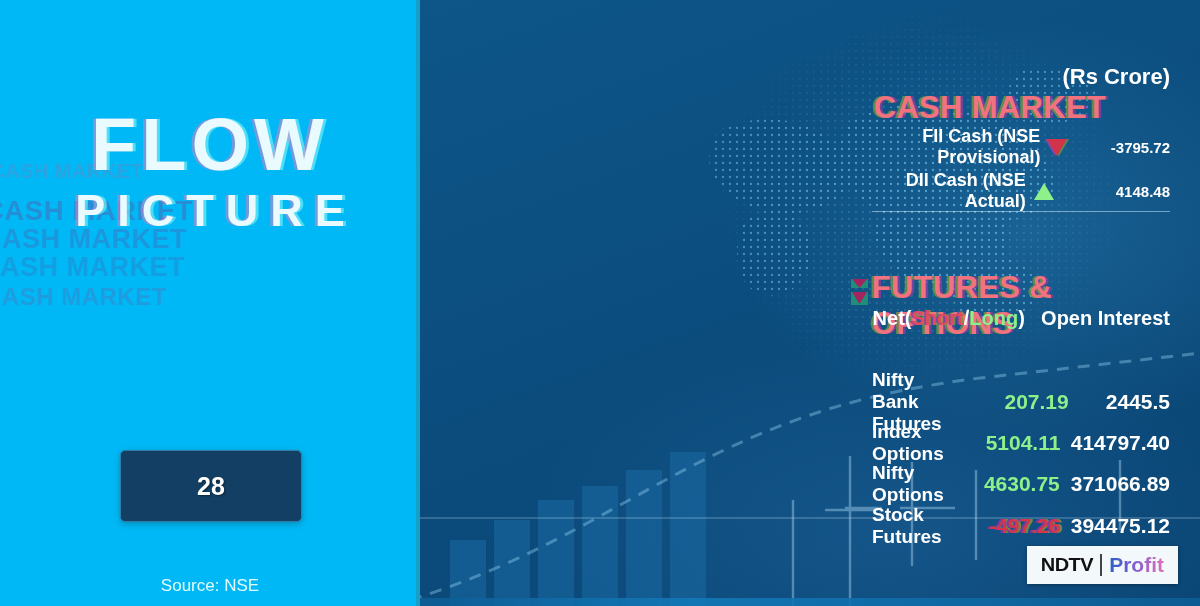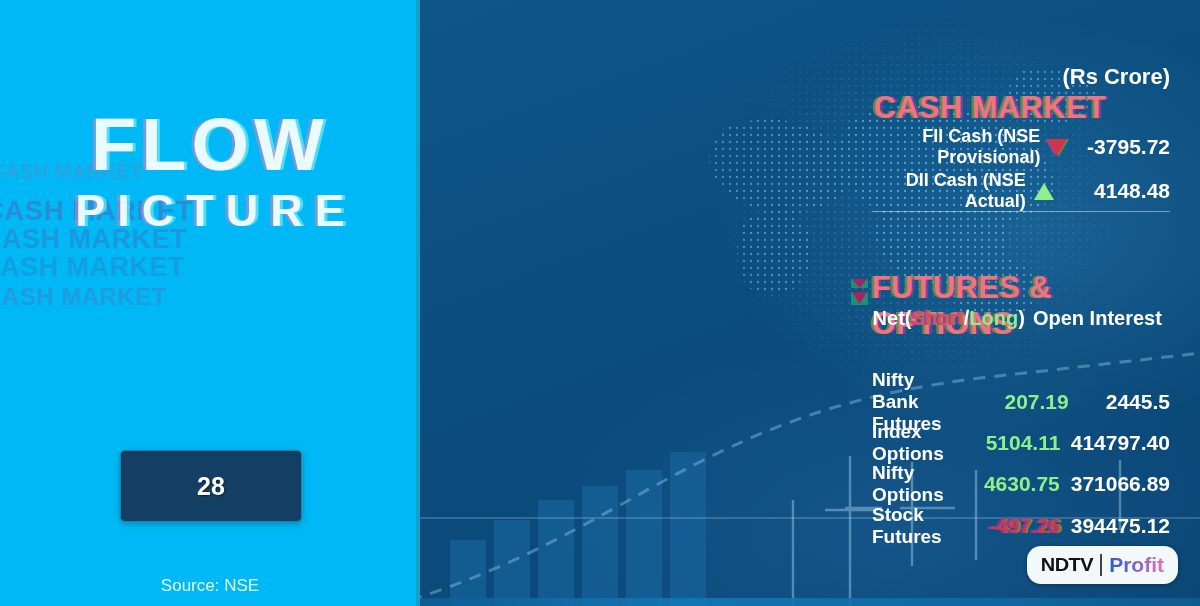--- a/index.html
+++ b/index.html
@@ -144,21 +144,21 @@
   .cash-row{
     position:absolute; left:452px; right:30px;
     height:28px;
     display:flex; align-items:center;
   }
   .cash-row .lbl{
     color:#ffffff; font-size:18px; font-weight:bold; flex:1 1 auto;text-align:right;
   }
   .cash-row .tri{ width:44px; display:flex; justify-content:center; }
   .cash-row .val{
-    color:#ffffff; font-size:21px; font-weight:bold;
+    color:#ffffff; font-size:15px; font-weight:bold;
     width:130px; text-align:right;
   }
   .cash-row.r0{ top:133px; }
   .cash-row.r1{ top:177px; }
 
   .tri-up{
     width:0;height:0;
     border-left:10px solid transparent;
     border-right:10px solid transparent;
     border-bottom:17px solid #8ef08a;
@@ -180,21 +180,21 @@
   .fno-head{
     position:absolute; left:452px; right:30px; top:307px;
     display:flex; align-items:center;
   }
   .fno-head .sp{ flex:1 1 auto; }
   .fno-head .col-net{
     width:200px; text-align:right;
     color:#ffffff; font-size:20px; font-weight:bold;
   }
   .fno-head .col-oi{
-    width:190px; text-align:center;
+    width:190px; text-align:right;
     color:#ffffff; font-size:20px; font-weight:bold;
   }
   .w-short{
     color:#e24b5c;
     text-shadow:-2px 0 0 rgba(130,60,170,.8), 2px 0 0 rgba(140,150,60,.75);
   }
   .w-long{ color:#8ef08a; }
 
   .fno-row{
     position:absolute; left:452px; right:30px;
@@ -221,21 +221,21 @@
   .fno-row.f0{ top:346px; }
   .fno-row.f1{ top:387px; }
   .fno-row.f2{ top:428px; }
   .fno-row.f3{ top:469px; }
   .fno-row.f4{ top:511px; }
 
   
   .ndtv-logo{
     position:absolute; right:22px; bottom:22px;
     background:#f3f8fb;
-    border-radius:14px;
+    border-radius:0;
     padding:7px 14px;
     display:flex; align-items:center; gap:7px;
     box-shadow:0 1px 4px rgba(0,0,0,.35);
   }
   .ndtv-word{
     color:#111111; font-size:20px; font-weight:bold;
     letter-spacing:-.5px;
     transform:scaleY(.92);
   }
   .ndtv-bar{ width:2px; height:22px; background:#444; }

